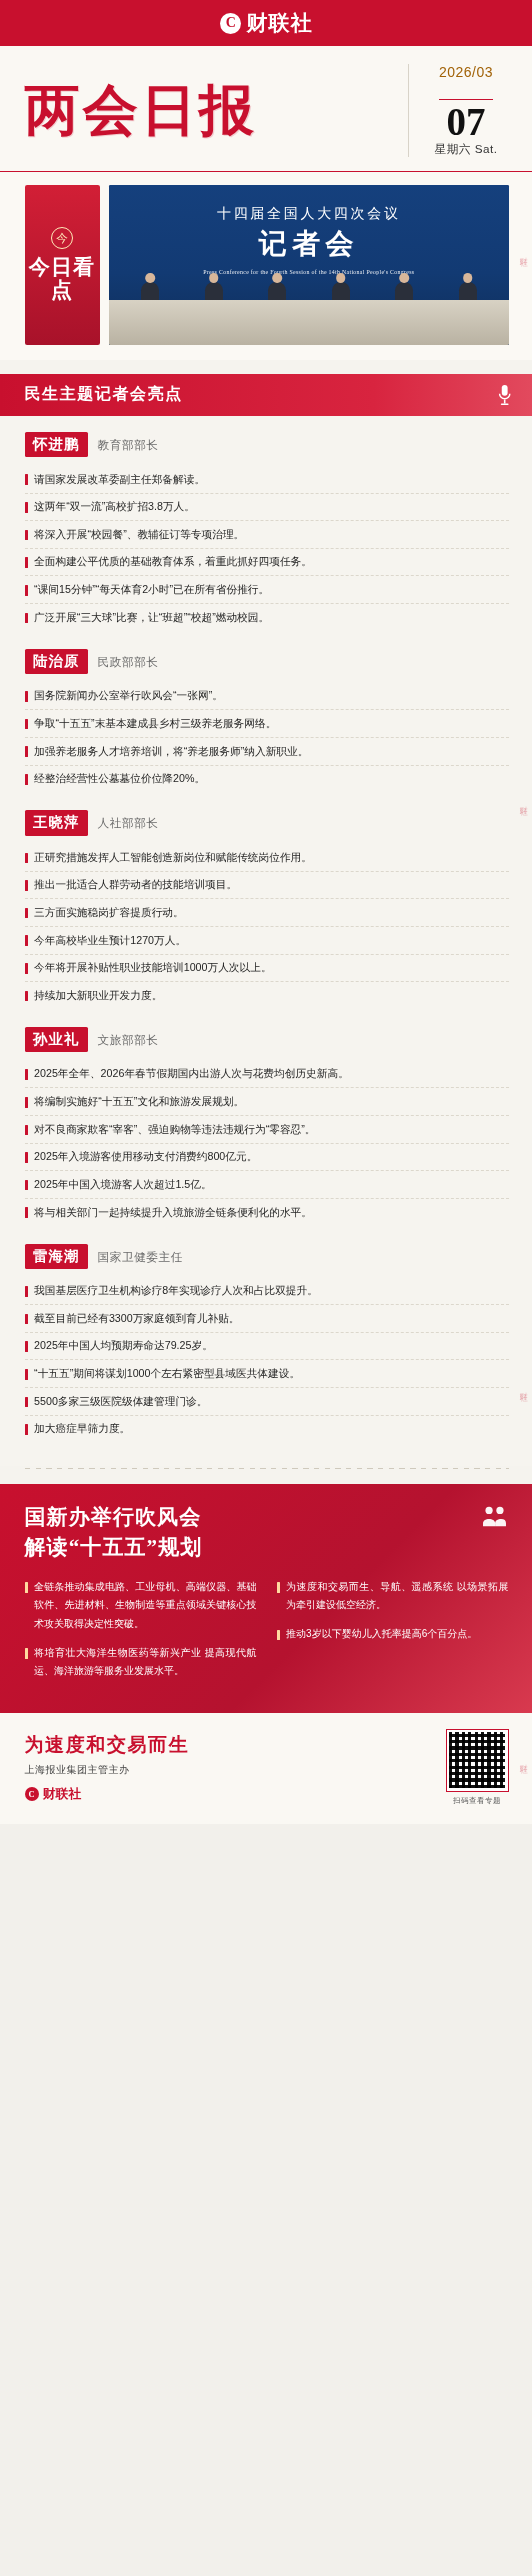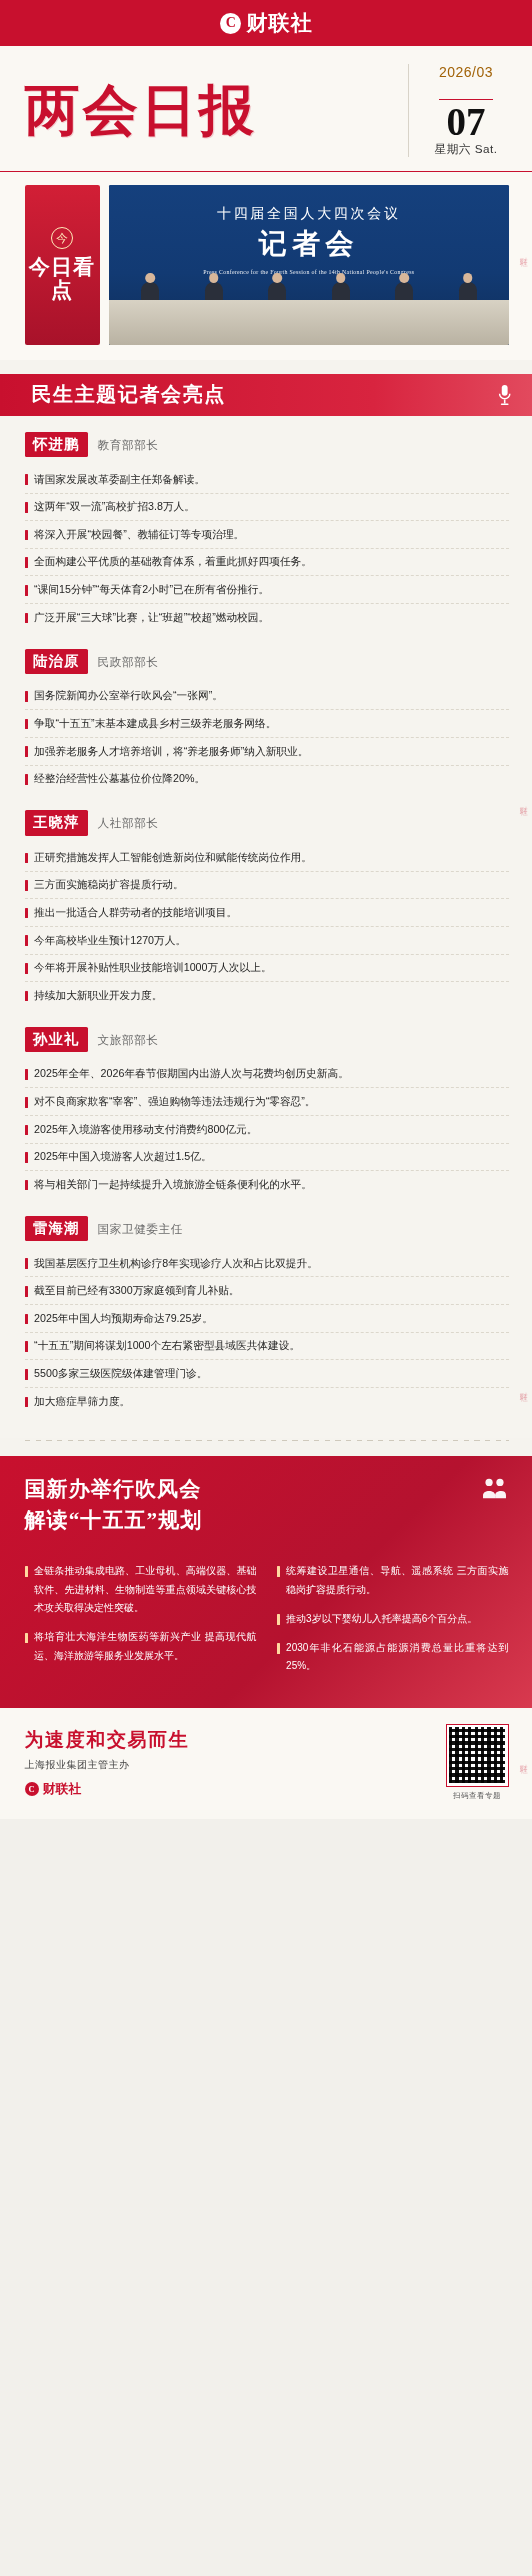--- a/index.html
+++ b/index.html
@@ -198,25 +198,24 @@
     background: linear-gradient(90deg,#c8102e 0%, #d8243f 70%, #e24a5e 100%);
     height: 42px;
     display: flex;
     align-items: center;
     justify-content: space-between;
     padding: 0 16px 0 24.5px;
     position: relative;
   }
   .section-banner h2 {
     color: #fff;
-    font-size: 20px;
+    font-size: 16px;
     font-weight: bold;
     letter-spacing: 1.6px;
     font-family: "Liberation Serif", serif;
-    margin-left: 7px;
   }
   .mic-icon {
     width: 24.5px; height: 24.5px;
     display: flex; align-items: center; justify-content: center;
   }
 
   
   .speakers {
     background: #f6f4ef;
     padding: 16px 24.5px 5.3px 24.5px;
@@ -285,21 +284,21 @@
     font-weight: bold;
     line-height: 1.45;
     letter-spacing: 1.1px;
     font-family: "Liberation Serif", serif;
   }
   .redblock-head h2 .sub { display: block; }
   .people-icon { width: 29px; height: 29px; opacity: .95; }
   .redblock-cols {
     display: flex;
     gap: 20px;
-    margin-top: 27px;
+    margin-top: 15px;
   }
   .redblock-col { flex: 1; }
   .rb-item {
     display: flex;
     gap: 6.4px;
     font-size: 10px;
     line-height: 1.85;
     margin-bottom: 10.7px;
     text-align: justify;
   }
@@ -495,25 +494,25 @@
       <div class="speaker-head">
         <span class="speaker-name">王晓萍</span>
         <span class="speaker-title">人社部部长</span>
       </div>
       <div class="bullet">
           <span class="tick"></span>
           <span>正研究措施发挥人工智能创造新岗位和赋能传统岗位作用。</span>
         </div>
       <div class="bullet">
           <span class="tick"></span>
+          <span>推出一批适合人群劳动者的技能培训项目。</span>
+        </div>
+      <div class="bullet">
+          <span class="tick"></span>
           <span>三方面实施稳岗扩容提质行动。</span>
-        </div>
-      <div class="bullet">
-          <span class="tick"></span>
-          <span>推出一批适合人群劳动者的技能培训项目。</span>
         </div>
       <div class="bullet">
           <span class="tick"></span>
           <span>今年高校毕业生预计1270万人。</span>
         </div>
       <div class="bullet">
           <span class="tick"></span>
           <span>今年将开展补贴性职业技能培训1000万人次以上。</span>
         </div>
       <div class="bullet">
@@ -523,20 +522,24 @@
     </div>
 
     <div class="speaker">
       <div class="speaker-head">
         <span class="speaker-name">孙业礼</span>
         <span class="speaker-title">文旅部部长</span>
       </div>
       <div class="bullet">
           <span class="tick"></span>
           <span>2025年全年、2026年春节假期国内出游人次与花费均创历史新高。</span>
+        </div>
+      <div class="bullet">
+          <span class="tick"></span>
+          <span>将编制实施好“十五五”文化和旅游发展规划。</span>
         </div>
       <div class="bullet">
           <span class="tick"></span>
           <span>对不良商家欺客“宰客”、强迫购物等违法违规行为“零容忍”。</span>
         </div>
       <div class="bullet">
           <span class="tick"></span>
           <span>2025年入境游客使用移动支付消费约800亿元。</span>
         </div>
       <div class="bullet">
@@ -606,29 +609,25 @@
             <span>全链条推动集成电路、工业母机、高端仪器、基础软件、先进材料、生物制造等重点领域关键核心技术攻关取得决定性突破。</span>
           </div>
         <div class="rb-item">
             <span class="tick"></span>
             <span>将培育壮大海洋生物医药等新兴产业 提高现代航运、海洋旅游等服务业发展水平。</span>
           </div>
       </div>
       <div class="redblock-col">
         <div class="rb-item">
             <span class="tick"></span>
-            <span>统筹建设卫星通信、导航、遥感系统 三方面实施稳岗扩容提质行动。</span>
+            <span>为速度和交易而生、导航、遥感系统 以场景拓展为牵引建设低空经济。</span>
           </div>
         <div class="rb-item">
             <span class="tick"></span>
             <span>推动3岁以下婴幼儿入托率提高6个百分点。</span>
-          </div>
-        <div class="rb-item">
-            <span class="tick"></span>
-            <span>2030年非化石能源占能源消费总量比重将达到25%。</span>
           </div>
       </div>
     </div>
   </div>
 
   <div class="footer">
     <div class="footer-left">
       <div class="slogan">为速度和交易而生</div>
       <div class="org">上海报业集团主管主办</div>
       <div class="footer-brand">

